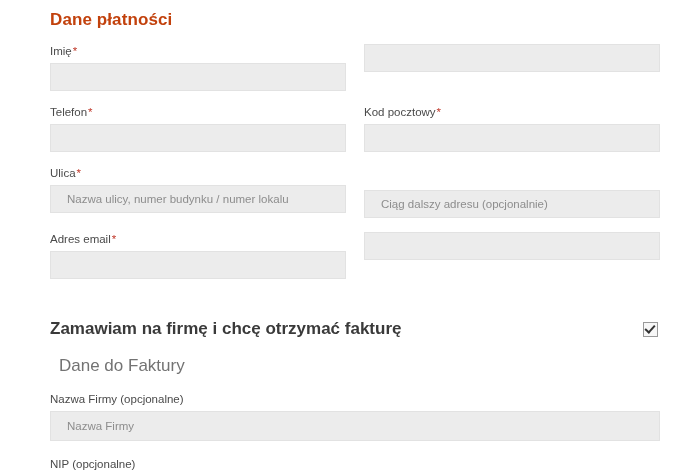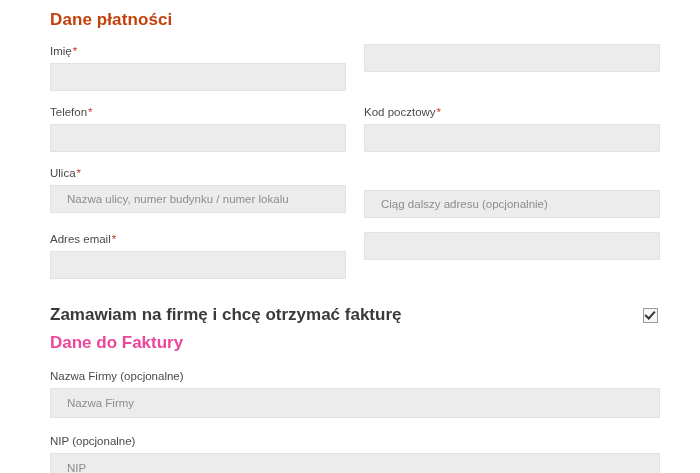--- a/index.html
+++ b/index.html
@@ -67,21 +67,21 @@
     color: #8d8d8d;
     opacity: 1;
   }
   .spacer-label {
     height: 19px;
   }
   .invoice-toggle-row {
     display: flex;
     align-items: center;
     justify-content: space-between;
-    margin-top: 26px;
+    margin-top: 40px;
   }
   .invoice-toggle-label {
     font-size: 17px;
     font-weight: bold;
     color: #3a3a3a;
   }
   .checkbox {
     width: 13px;
     height: 13px;
     border: 1px solid #999999;
@@ -96,23 +96,23 @@
     left: 3px;
     top: 0px;
     width: 4px;
     height: 8px;
     border: solid #333333;
     border-width: 0 2px 2px 0;
     transform: rotate(42deg);
   }
   .subsection-heading {
     font-size: 17px;
-    font-weight: bold;
-    color: #ec4899;
-    margin: 0;
+    font-weight: normal;
+    color: #737373;
+    margin: 9px;
     padding-top: 8px;
   }
   .full-field {
     margin-top: 16px;
   }
   .full-field .text-input {
     height: 30px;
   }
 </style>
 </head>

